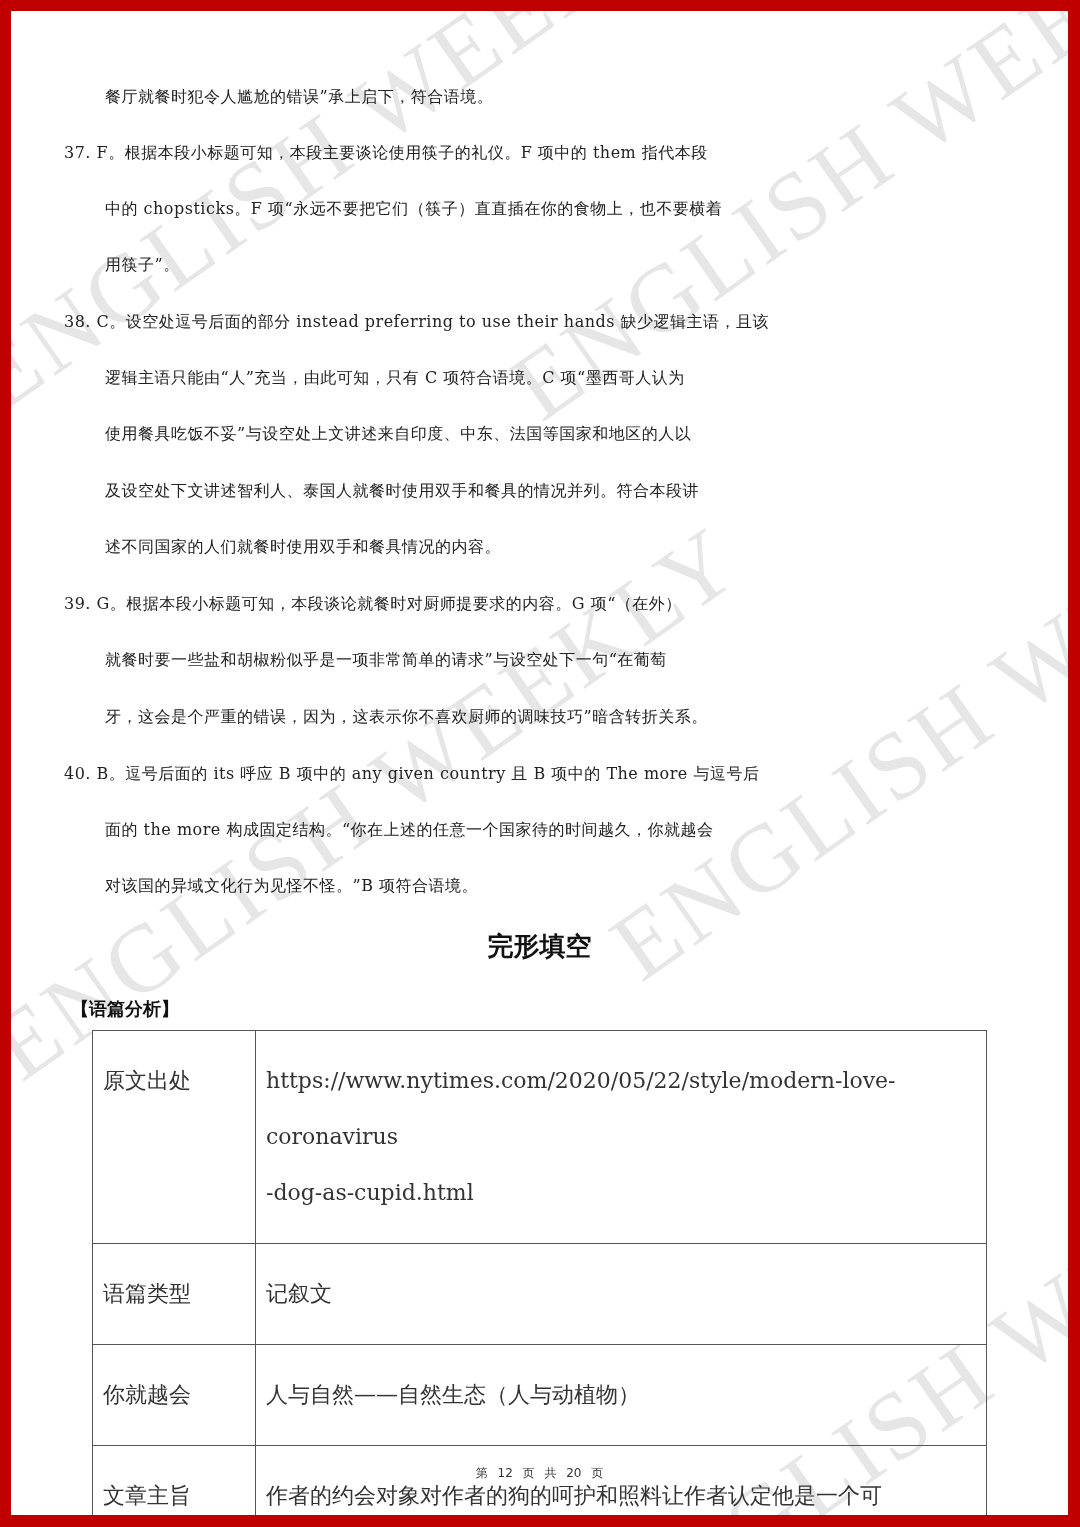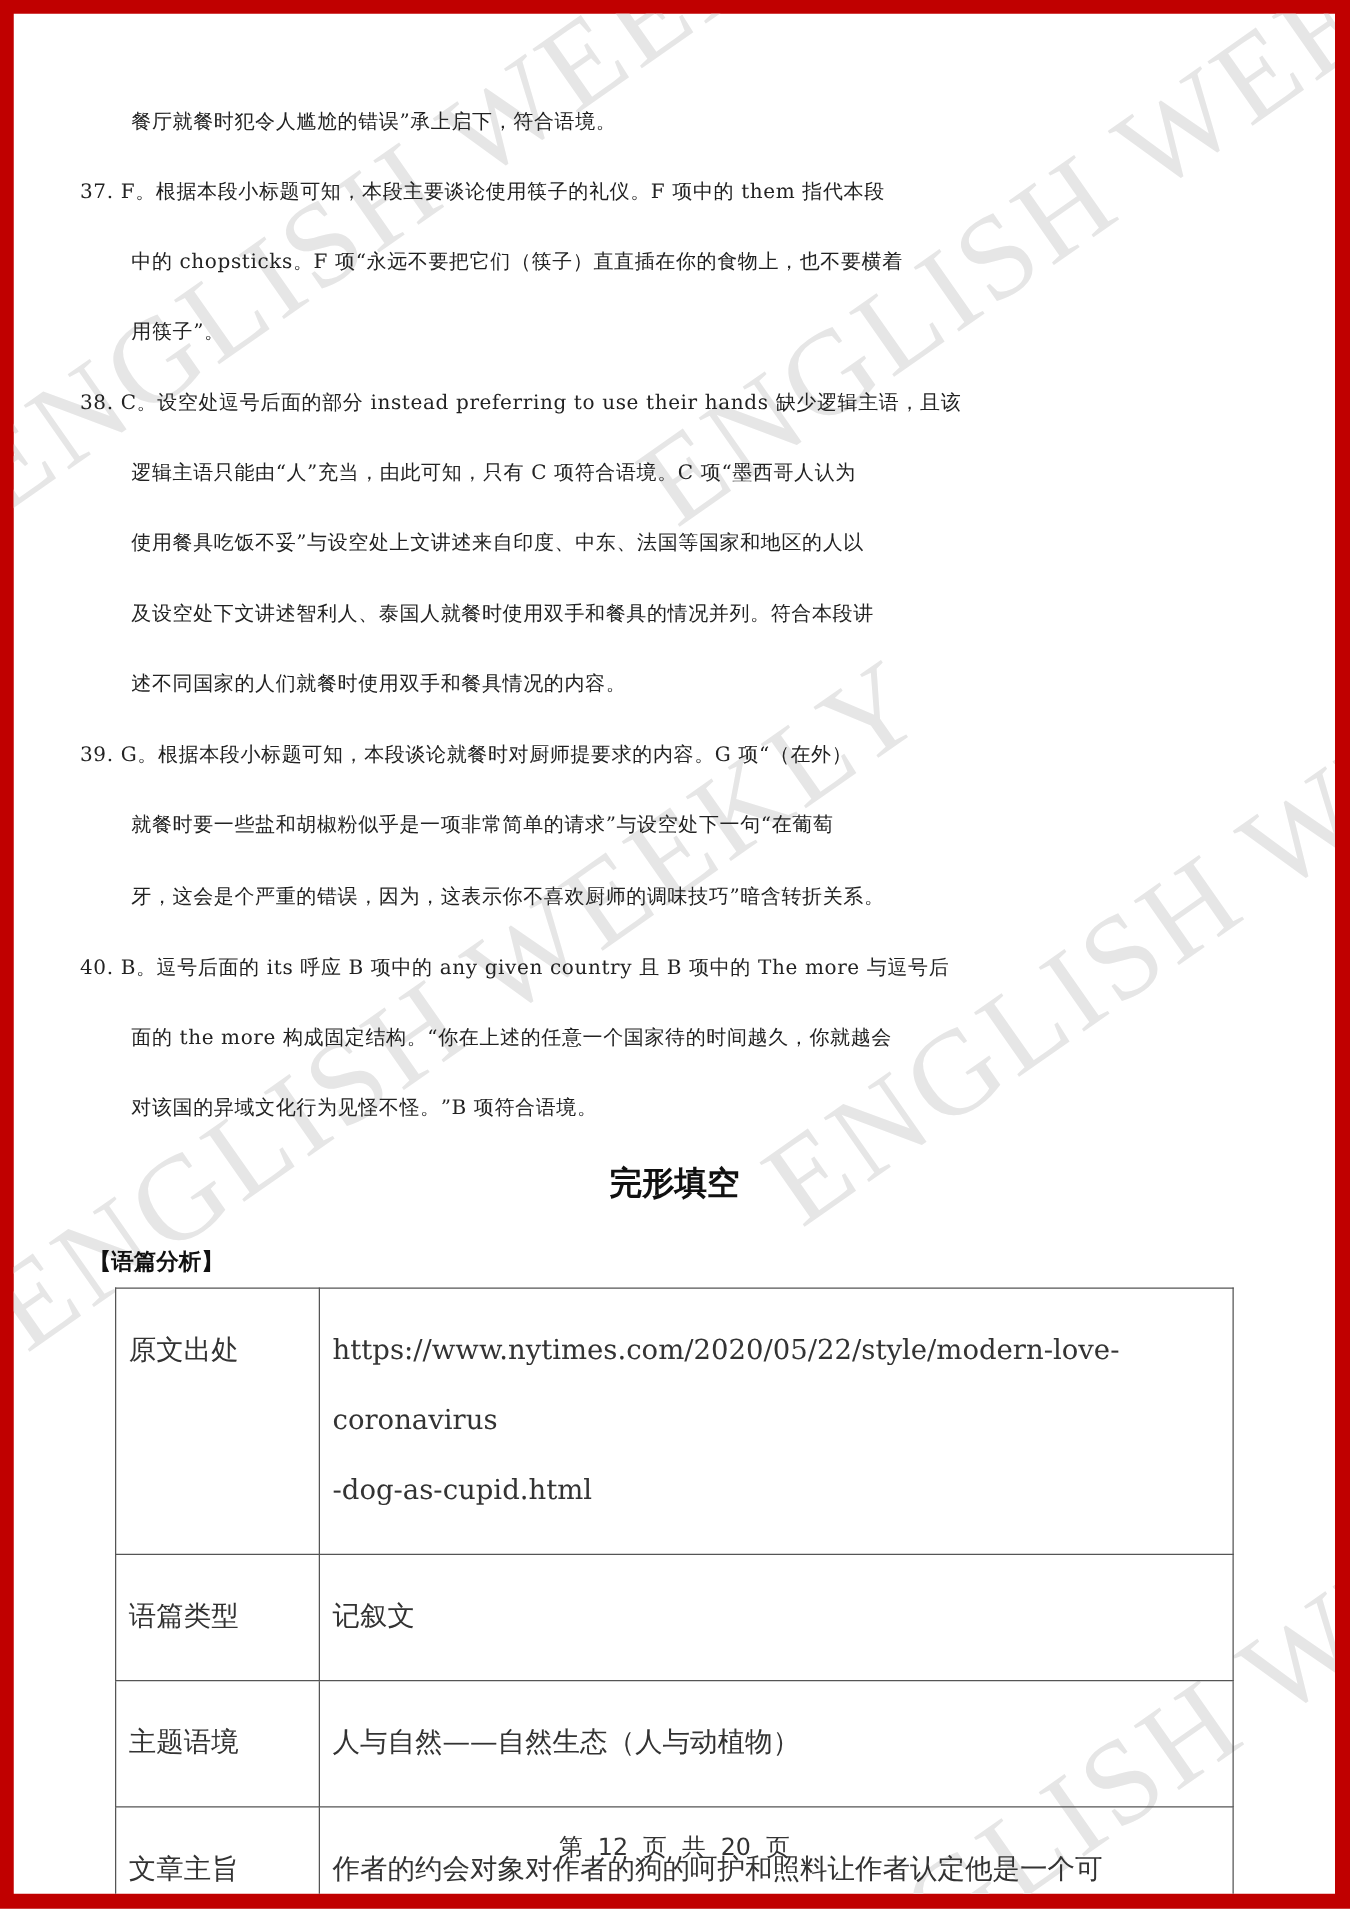--- a/index.html
+++ b/index.html
@@ -6,21 +6,21 @@
   body { width:1080px; height:1527px; position:relative; overflow:hidden; background:#c00000; font-family:"DejaVu Serif","Liberation Serif",serif; }
   .page { position:absolute; left:11px; top:11px; width:1057px; height:1504px; background:#ffffff; overflow:hidden; }
   .wm { position:absolute; font-family:"Liberation Serif","DejaVu Serif",serif; font-size:96px; color:#e6e6e6; white-space:nowrap; transform:rotate(-35deg); transform-origin:left top; letter-spacing:4px; pointer-events:none; }
   .content { position:absolute; left:0; top:0; width:100%; height:100%; }
   .line { position:absolute; font-size:16px; color:#222; white-space:nowrap; line-height:28px; letter-spacing:0.5px; }
   .title { position:absolute; left:0; width:100%; text-align:center; top:918px; font-family:"DejaVu Sans","Liberation Sans",sans-serif; font-weight:bold; font-size:26px; color:#111; }
   .section { position:absolute; left:60px; top:986px; font-family:"DejaVu Sans","Liberation Sans",sans-serif; font-weight:bold; font-size:18px; color:#111; }
   table.info { position:absolute; left:81px; top:1019px; width:895px; border-collapse:collapse; font-size:22px; color:#333; }
   table.info td { border:1.5px solid #555; vertical-align:top; padding:22px 10px; line-height:56px; }
   table.info td.k { width:142px; }
-  .footer { position:absolute; left:0; width:100%; top:1454px; text-align:center; font-family:"DejaVu Sans","Liberation Sans",sans-serif; font-size:19px; color:#333; word-spacing:6px; }
+  .footer { position:absolute; left:0; width:100%; top:1454px; text-align:center; font-family:"DejaVu Sans","Liberation Sans",sans-serif; font-size:12px; color:#333; word-spacing:6px; }
 </style>
 </head>
 <body>
 
 <div class="page">
 
   <div class="wm" style="left:-60px;top:330px;">ENGLISH WEEKLY</div>
   <div class="wm" style="left:480px;top:340px;">ENGLISH WEEKLY</div>
   <div class="wm" style="left:-40px;top:1000px;">ENGLISH WEEKLY</div>
   <div class="wm" style="left:580px;top:900px;">ENGLISH WEEKLY</div>
@@ -57,21 +57,21 @@
         <td>
           <div>https://www.nytimes.com/2020/05/22/style/modern-love-coronavirus</div>
           <div>-dog-as-cupid.html</div>
         </td>
       </tr>
       <tr>
         <td class="k">语篇类型</td>
         <td>记叙文</td>
       </tr>
       <tr>
-        <td class="k">主题语境</td>
+        <td class="k">你就越会</td>
         <td>人与自然——自然生态（人与动植物）</td>
       </tr>
       <tr>
         <td class="k">文章主旨</td>
         <td>
           <div>作者的约会对象对作者的狗的呵护和照料让作者认定他是一个可</div>
           <div>墨西哥人认为。作者认为看一个人对狗的态度就能对这个人有</div>
           <div>很多了解。</div>
         </td>
       </tr>

